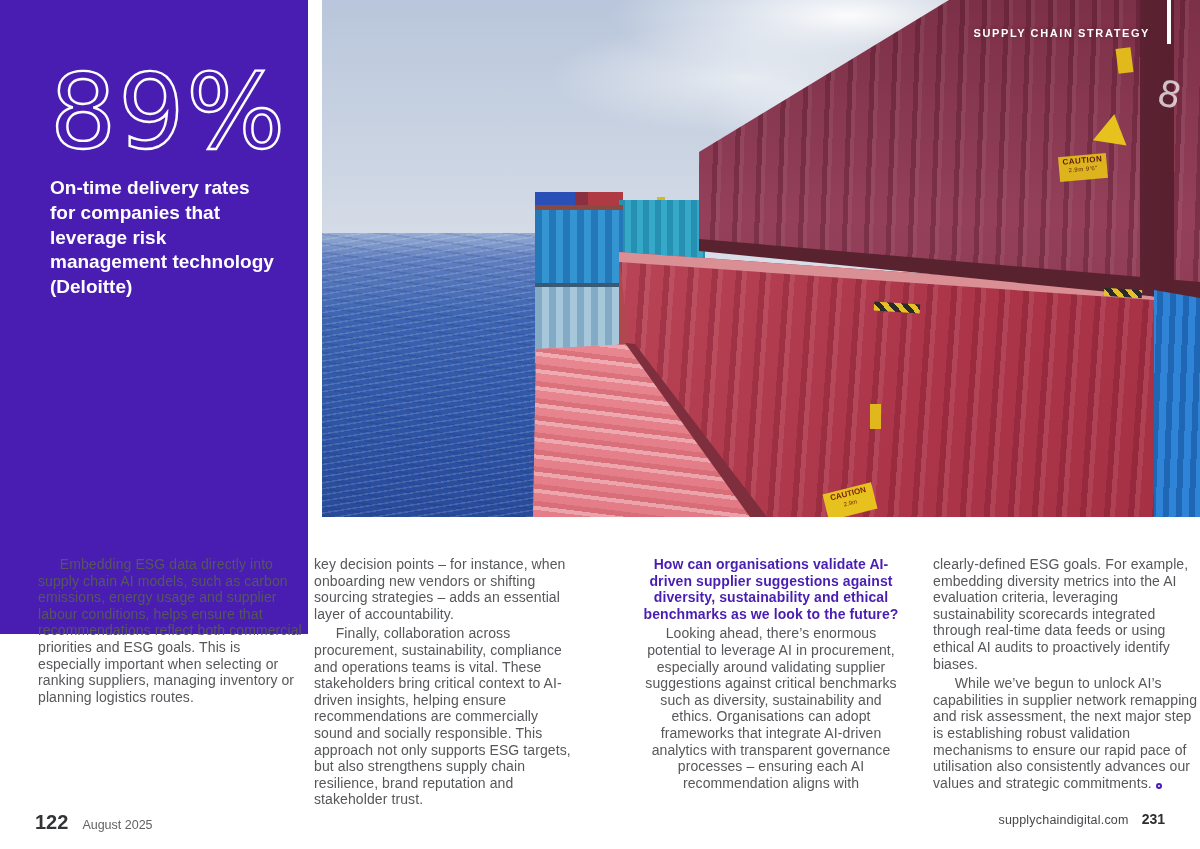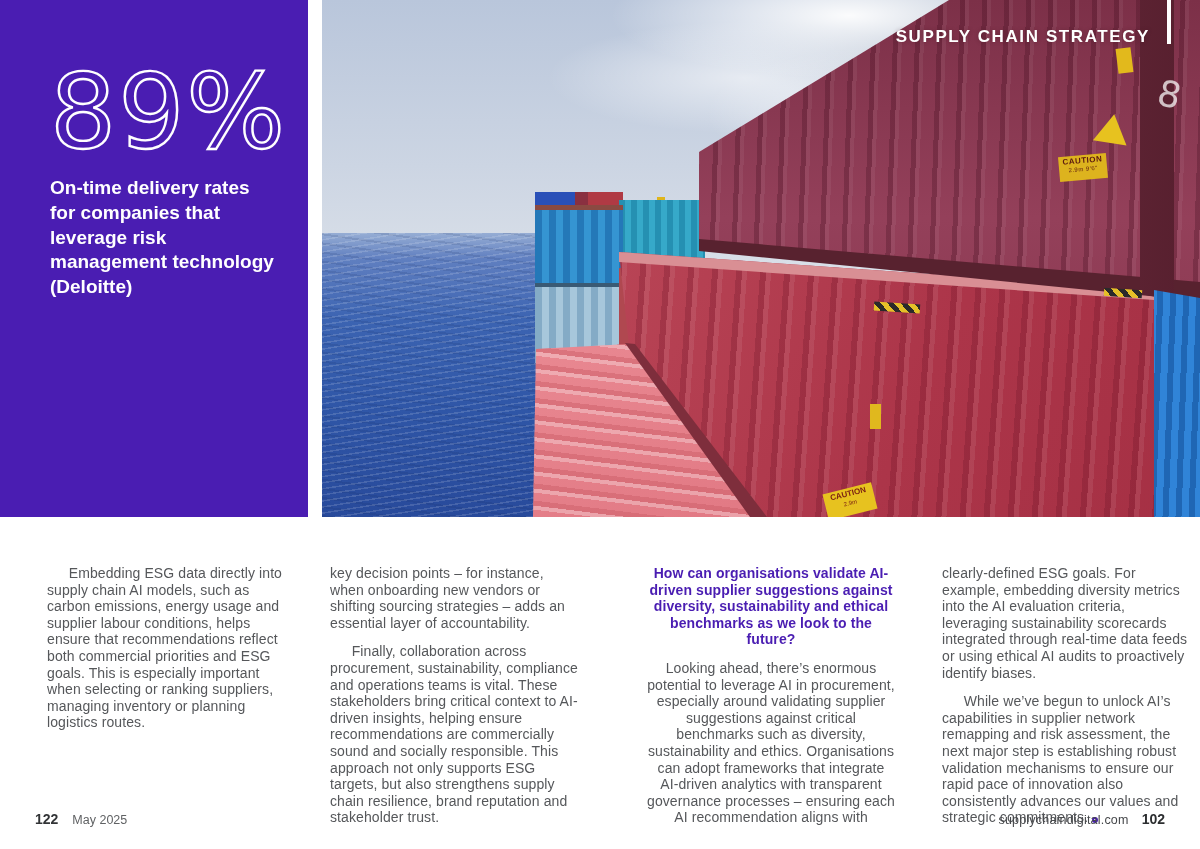--- a/index.html
+++ b/index.html
@@ -1,21 +1,21 @@
 <!DOCTYPE html>
 <html><head>
 <meta charset="utf-8">
 <style>
   * { margin:0; padding:0; box-sizing:border-box; }
   html,body { width:1200px; height:849px; background:#ffffff; }
   .page { position:relative; width:1200px; height:849px; overflow:hidden;
           font-family:"Liberation Sans", sans-serif; background:#ffffff; }
 
   
-  .stats-panel { position:absolute; left:0; top:0; width:308px; height:517px;
+  .stats-panel { position:absolute; left:0; top:0; width:308px; height:634px;
                  background:#4a1db2; color:#fff; }
   .stat { position:absolute; left:50px; }
   .stat-1 { top:58px; }
   .stat-2 { top:296px; }
   .stat-value { font-family:"DejaVu Sans", sans-serif; font-size:104px; line-height:1.04;
                 letter-spacing:2px; color:transparent; -webkit-text-stroke:2.4px #ffffff; }
   @supports not (-webkit-text-stroke: 1px #fff) { .stat-value { color:#fff; } }
   .stat-caption { margin-top:10px; width:228px; font-size:19px; font-weight:700;
                   line-height:1.3; color:#ffffff; }
 
@@ -92,35 +92,35 @@
   .chalk-mark { position:absolute; left:836px; top:74px; color:rgba(255,255,255,.72);
       font-family:"DejaVu Sans", sans-serif; font-size:36px; transform:rotate(14deg); }
   .sticker-sm { position:absolute; left:548px; top:404px; width:11px; height:25px; background:#e0b81e; }
   .caution2 { position:absolute; left:503px; top:488px; width:50px; height:27px;
       background:#e7c21f; transform:rotate(-14deg); color:#7a1f12; text-align:center;
       font-size:8px; font-weight:700; line-height:12px; overflow:hidden; }
   .caution2 .sub { font-size:6px; font-weight:400; line-height:6px; }
 
   .white-tick { position:absolute; right:29px; top:0; width:4px; height:44px; background:#ffffff; }
   .section-label { position:absolute; right:50px; top:27px; color:#ffffff; font-weight:700;
-      font-size:17px; letter-spacing:1.6px; text-shadow:0 0 4px rgba(60,20,30,.35); }
+      font-size:11px; letter-spacing:1.6px; text-shadow:0 0 4px rgba(60,20,30,.35); }
 
   
   .col { position:absolute; top:553px; width:272px; font-size:14px; line-height:16.6px;
          color:#55575a; letter-spacing:.1px; }
-  .col-1 { left:35px; }  .col-2 { left:318px; }  .col-3 { left:635px;text-align:center; }  .col-4 { left:930px; }
-  .col p { margin:12px; }
+  .col-1 { left:35px; }  .col-2 { left:311px; }  .col-3 { left:635px;text-align:center; }  .col-4 { left:930px; }
+  .col p { margin:3px; }
   .col p.ind { text-indent:1.55em; }
   .q-head { color:#4a1db2; font-weight:700; }
   .end-mark { display:inline-block; width:6px; height:6px; border:2.5px solid #4a1db2;
               border-radius:50%; margin-left:4px; vertical-align:-1px; }
 
   
   .footer-left { position:absolute; left:35px; top:811px; font-size:12.5px; color:#606264; }
-  .footer-left .pn { font-size:14px; font-weight:700; color:#323436; margin-right:14px; }
+  .footer-left .pn { font-size:20px; font-weight:700; color:#323436; margin-right:14px; }
   .footer-right { position:absolute; right:35px; top:811px; font-size:12.5px; color:#45474a; text-align:right; }
   .footer-right .site { letter-spacing:.2px; }
   .footer-right .pn { font-size:14px; font-weight:700; color:#2c2e30; margin-left:13px; }
 </style>
 </head>
 <body>
 
 <div class="page">
 
   <div class="stats-panel">
@@ -186,23 +186,23 @@
     <p class="ind">Finally, collaboration across procurement, sustainability, compliance and operations teams is vital. These stakeholders bring critical context to AI-driven insights, helping ensure recommendations are commercially sound and socially responsible. This approach not only supports ESG targets, but also strengthens supply chain resilience, brand reputation and stakeholder trust.</p>
   </div>
 
   <div class="col col-3">
     <p class="q-head">How can organisations validate AI-driven supplier suggestions against diversity, sustainability and ethical benchmarks as we look to the future?</p>
     <p>Looking ahead, there’s enormous potential to leverage AI in procurement, especially around validating supplier suggestions against critical benchmarks such as diversity, sustainability and ethics. Organisations can adopt frameworks that integrate AI-driven analytics with transparent governance processes – ensuring each AI recommendation aligns with</p>
   </div>
 
   <div class="col col-4">
     <p>clearly-defined ESG goals. For example, embedding diversity metrics into the AI evaluation criteria, leveraging sustainability scorecards integrated through real-time data feeds or using ethical AI audits to proactively identify biases.</p>
-    <p class="ind"><span>While we’ve begun to unlock AI’s capabilities in supplier network remapping and risk assessment, the next major step is establishing robust validation mechanisms to ensure our rapid pace of innovation also consistently advances our values and strategic commitments.</span><span class="end-mark"></span></p>
+    <p class="ind"><span>While we’ve begun to unlock AI’s capabilities in supplier network remapping and risk assessment, the next major step is establishing robust validation mechanisms to ensure our rapid pace of utilisation also consistently advances our values and strategic commitments.</span><span class="end-mark"></span></p>
   </div>
 
   <div class="footer-left">
-    <span class="pn">122</span><span>May 2025</span>
+    <span class="pn">122</span><span>August 2025</span>
   </div>
   <div class="footer-right">
-    <span class="site">supplychaindigital.com</span><span class="pn">102</span>
+    <span class="site">supplychaindigital.com</span><span class="pn">231</span>
   </div>
 
 </div>
 
 </body></html>

